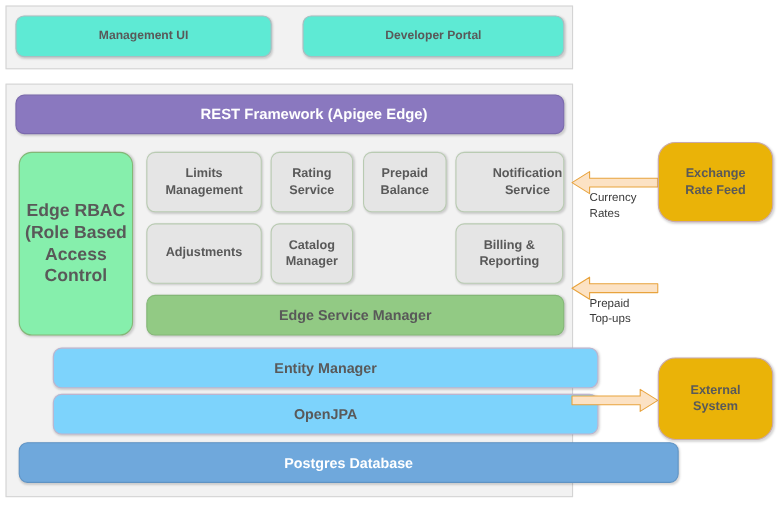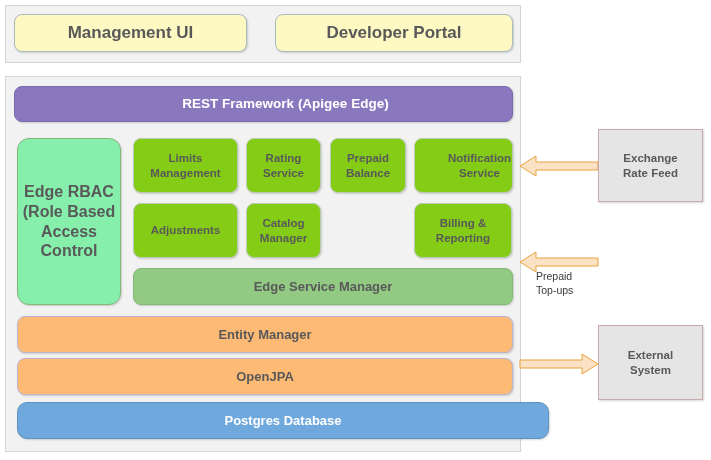--- a/index.html
+++ b/index.html
@@ -30,28 +30,28 @@
     align-items: center;
     justify-content: center;
     text-align: center;
     font-weight: bold;
     line-height: 1.22;
     color: #595959;
     border: 1px solid #b5b5b5;
     box-shadow: 1px 1px 2px rgba(0,0,0,0.16);
     white-space: pre-line;
   }
-  .n-portal   { background: #fef9c3; border-color: #a9bdc0; font-size: 17px; }
+  .n-portal   { background: #5eead4; border-color: #a9bdc0; font-size: 11px; }
   .n-rest     { background: #8a78bf; border-color: #7a69ad; color: #ffffff; font-size: 13.5px; }
   .n-rbac     { background: #86efac; border-color: #83b776; font-size: 16px; border-radius: 12px; }
-  .n-service  { background: #84cc16; border-color: #b9cbb2; font-size: 11.5px; }
+  .n-service  { background: #e5e5e5; border-color: #b9cbb2; font-size: 11.5px; }
   .n-esm      { background: #92ca84; border-color: #83b776; font-size: 13px; }
-  .n-purple   { background: #fdba74; border-color: #bcb4cf; font-size: 13px; }
+  .n-purple   { background: #7dd3fc; border-color: #bcb4cf; font-size: 13px; margin-left: 31px; }
   .n-db       { background: #6fa8dc; border-color: #5f93c4; color: #ffffff; font-size: 13px; }
-  .n-ext      { background: #e5e5e5; border-color: #c9a9ab; font-size: 11.5px; border-radius: 0; }
+  .n-ext      { background: #eab308; border-color: #c9a9ab; font-size: 11.5px; border-radius: 16px; }
 
   .arrow {
     position: absolute;
     pointer-events: none;
   }
   .arrow-label {
     position: absolute;
     font-family: "Liberation Sans", sans-serif;
     font-size: 10.5px;
     color: #3a3a3a;
@@ -93,25 +93,27 @@
   <div class="node n-service" style="left:246px; top:203px; width:75px; height:55px;">Catalog
 Manager</div>
   <div class="node n-service" style="left:414px; top:203px; width:98px; height:55px;">Billing &amp;
 Reporting</div>
 
   <div class="node n-esm" style="left:133px; top:268px; width:380px; height:37px;">Edge Service Manager</div>
 
   <div class="node n-purple" style="left:17px; top:316px; width:496px; height:37px;">Entity Manager</div>
   <div class="node n-purple" style="left:17px; top:358px; width:496px; height:37px;">OpenJPA</div>
 
-  <div class="node n-db" style="left:17px; top:402px; width:532px; height:37px;border-radius:10px;">Postgres Database</div>
+  <div class="node n-db" style="left:17px; top:402px; width:600px; height:37px;">Postgres Database</div>
 
   <svg class="arrow" style="left:519px; top:152px;" width="80" height="28" viewBox="0 0 80 28">
     <polygon points="1,14 17,4 17,10 79,10 79,18 17,18 17,24" fill="#fce2c4" stroke="#e8a33d" stroke-width="1" stroke-linejoin="round"></polygon>
   </svg>
+  <div class="arrow-label" style="left:536px; top:174px; width:60px;">Currency
+Rates</div>
   <div class="node n-ext" style="left:598px; top:129px; width:105px; height:73px;">Exchange
 Rate Feed</div>
 
   <svg class="arrow" style="left:519px; top:248px;" width="80" height="28" viewBox="0 0 80 28">
     <polygon points="1,14 17,4 17,10 79,10 79,18 17,18 17,24" fill="#fce2c4" stroke="#e8a33d" stroke-width="1" stroke-linejoin="round"></polygon>
   </svg>
   <div class="arrow-label" style="left:536px; top:270px; width:62px;">Prepaid
 Top-ups</div>
 
   <svg class="arrow" style="left:519px; top:350px;" width="80" height="28" viewBox="0 0 80 28">

